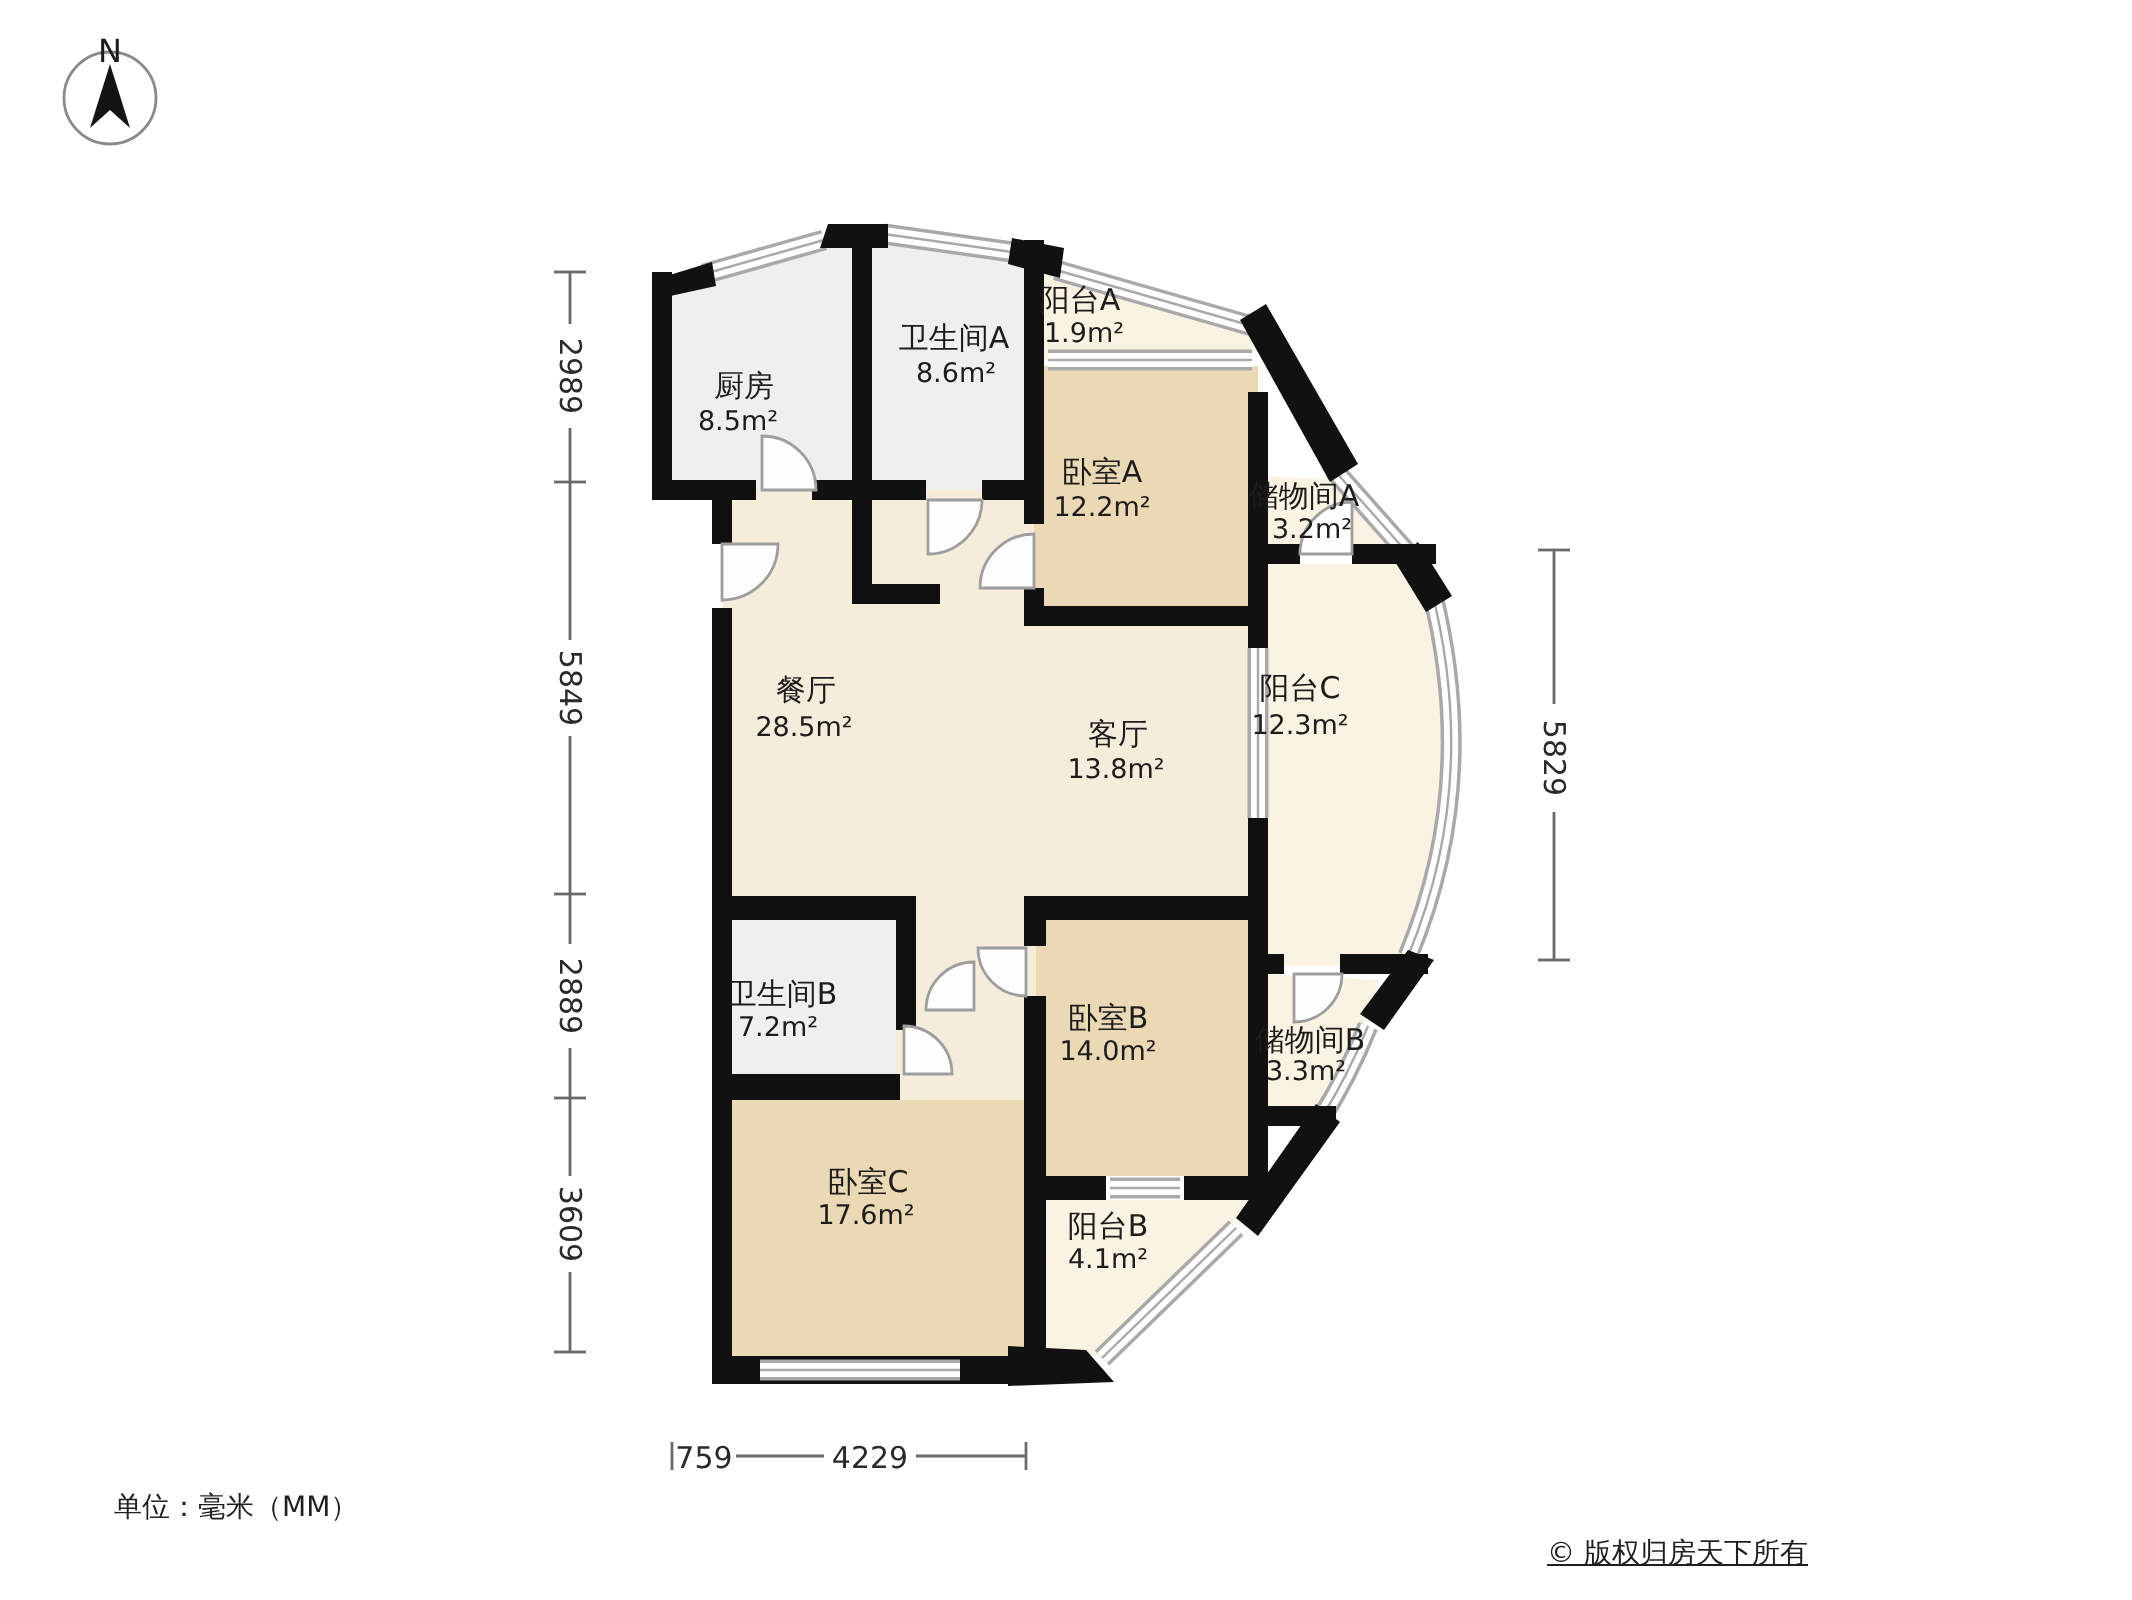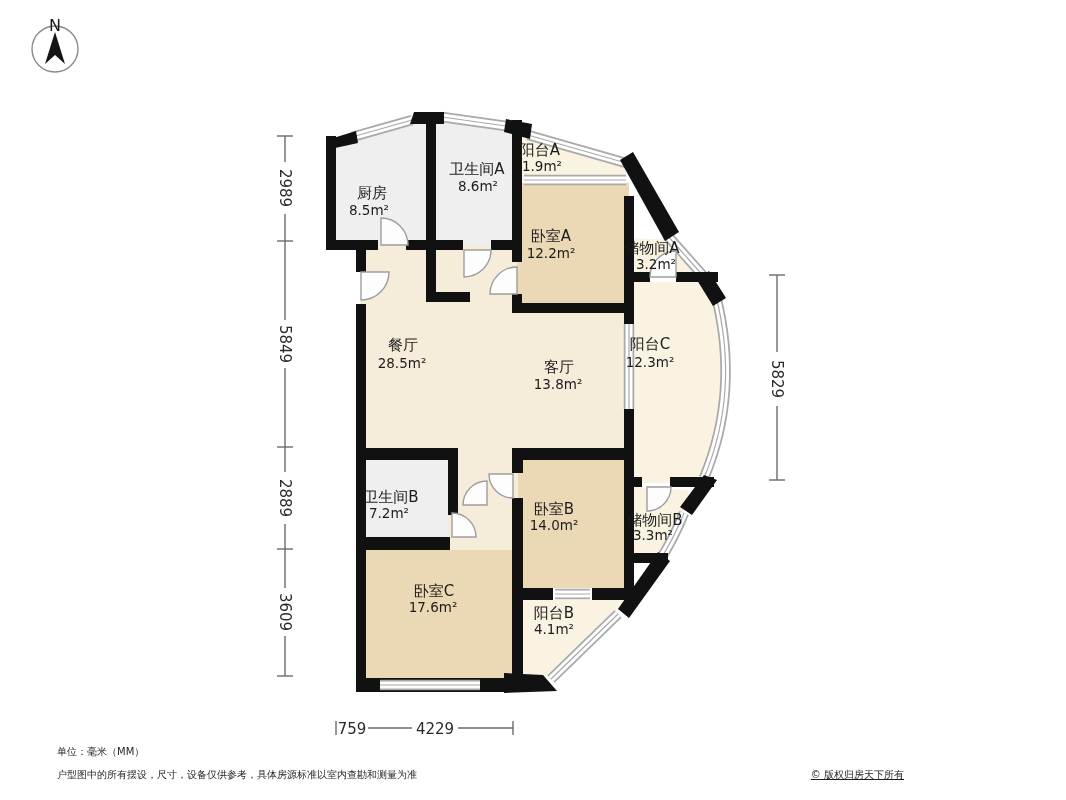--- a/index.html
+++ b/index.html
@@ -7,21 +7,21 @@
           font-family:"DejaVu Sans","Liberation Sans",sans-serif;}
   svg text{font-family:"DejaVu Sans","Liberation Sans",sans-serif;}
   .room-name{font-size:15px;fill:#1c1c1c;font-weight:500;}
   .room-area{font-size:13.5px;fill:#1c1c1c;}
   .dim-label{font-size:15px;fill:#2a2a2a;}
   .dim-line{stroke:#6b6b6b;stroke-width:1.4;}
   .win-o{stroke:#a9a9a9;stroke-width:10.5;fill:none;}
   .win-i{stroke:#ffffff;stroke-width:7;fill:none;}
   .win-c{stroke:#a9a9a9;stroke-width:1.2;fill:none;}
   .door{fill:#fdfdfd;stroke:#9e9e9e;stroke-width:1.4;}
-  .footer-text{position:absolute;font-size:10px;color:#1f1f1f;white-space:nowrap;}
+  .footer-text{position:absolute;font-size:14px;color:#1f1f1f;white-space:nowrap;}
 </style>
 </head>
 <body>
 
 <div id="canvas">
 <svg width="1066" height="800" viewBox="0 0 1066 800">
 
   <g>
     <rect x="361" y="238" width="268" height="215" fill="#f6ecda"></rect>
     <rect x="448" y="453" width="75" height="97" fill="#f6ecda"></rect>
@@ -244,15 +244,14 @@
 
   <g>
     <circle cx="55" cy="49" r="23" fill="#ffffff" stroke="#8a8a8a" stroke-width="1.4"></circle>
     <text x="55" y="31" text-anchor="middle" font-size="16" fill="#1c1c1c">N</text>
     <polygon points="55,32 45,64 55,55 65,64" fill="#141414"></polygon>
   </g>
 </svg>
 
   
   <div class="footer-text" style="left:57px;top:745px;">单位：毫米（MM）</div>
-  <div class="footer-text" style="left:57px;top:768px;">户型图中的所有摆设，尺寸，设备仅供参考，具体房源标准以室内查勘和测量为准</div>
   <div class="footer-text" style="right:162px;top:768px;text-decoration:underline;">© 版权归房天下所有</div>
 </div>
 
 </body></html>

